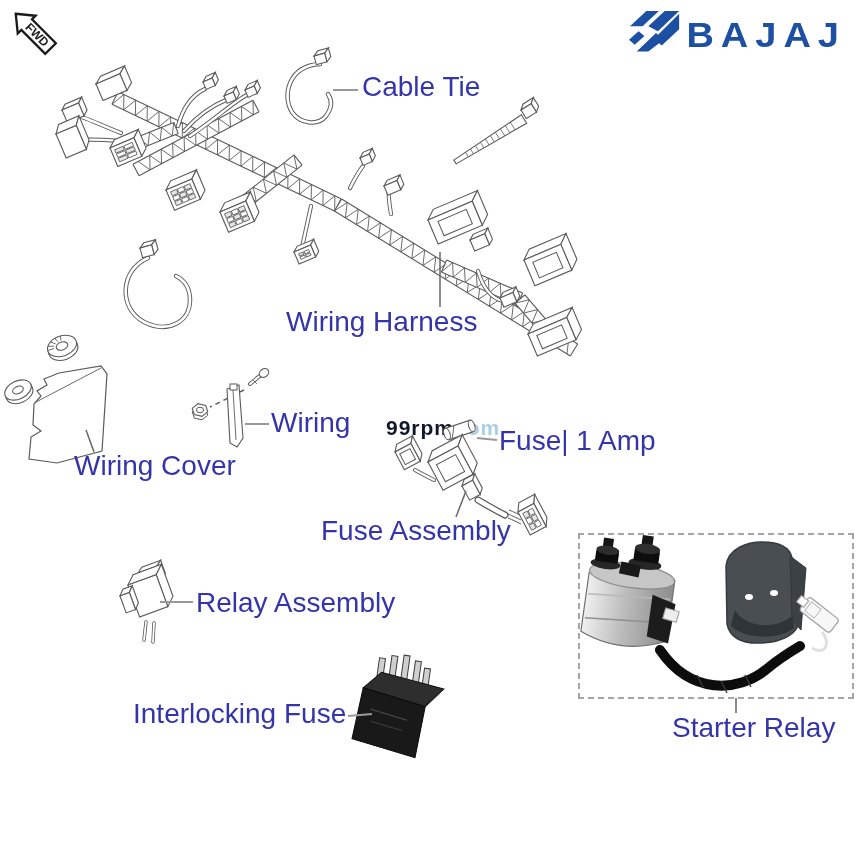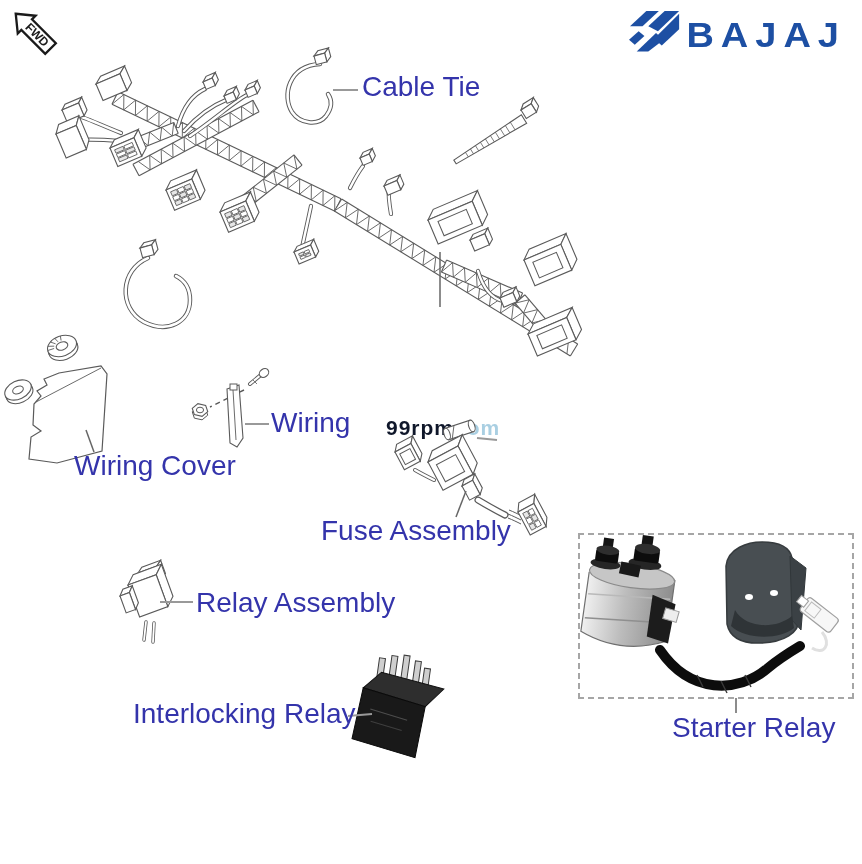--- a/index.html
+++ b/index.html
@@ -429,19 +429,21 @@
         <line x1="160" y1="602" x2="193" y2="602" stroke="#999999" stroke-width="2"></line>
         <line x1="348" y1="716" x2="372" y2="714" stroke="#999999" stroke-width="2"></line>
         <line x1="440" y1="252" x2="440" y2="307" stroke="#666" stroke-width="1.5"></line>
         <line x1="86" y1="430" x2="94" y2="452" stroke="#666" stroke-width="1.5"></line>
         <line x1="466" y1="491" x2="456" y2="517" stroke="#666" stroke-width="1.5"></line>
         <line x1="736" y1="698" x2="736" y2="713" stroke="#666" stroke-width="1.5"></line>
       </g>
     </svg>
 
   <div class="plabel" style="left:362px;top:72px">Cable Tie</div>
+  <div class="plabel" style="left:286px;top:307px">Wiring Harness</div>
   <div class="plabel" style="left:271px;top:408px">Wiring</div>
   <div class="plabel" style="left:74px;top:451px">Wiring Cover</div>
+  <div class="plabel" style="left:499px;top:426px">Fuse| 1 Amp</div>
   <div class="plabel" style="left:321px;top:516px">Fuse Assembly</div>
   <div class="plabel" style="left:196px;top:588px">Relay Assembly</div>
-  <div class="plabel" style="left:133px;top:699px">Interlocking Relay</div>
+  <div class="plabel" style="left:133px;top:699px">Interlocking Fuse</div>
   <div class="plabel" style="left:672px;top:713px">Starter Relay</div>
 </div>
 
 </body></html>

